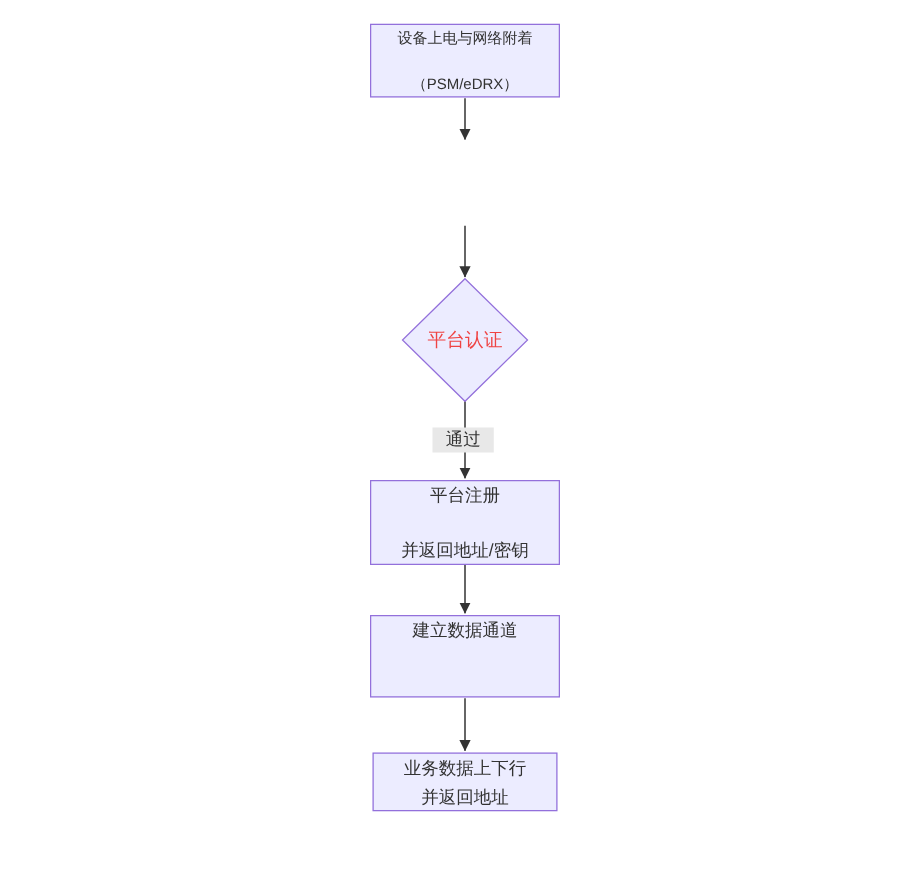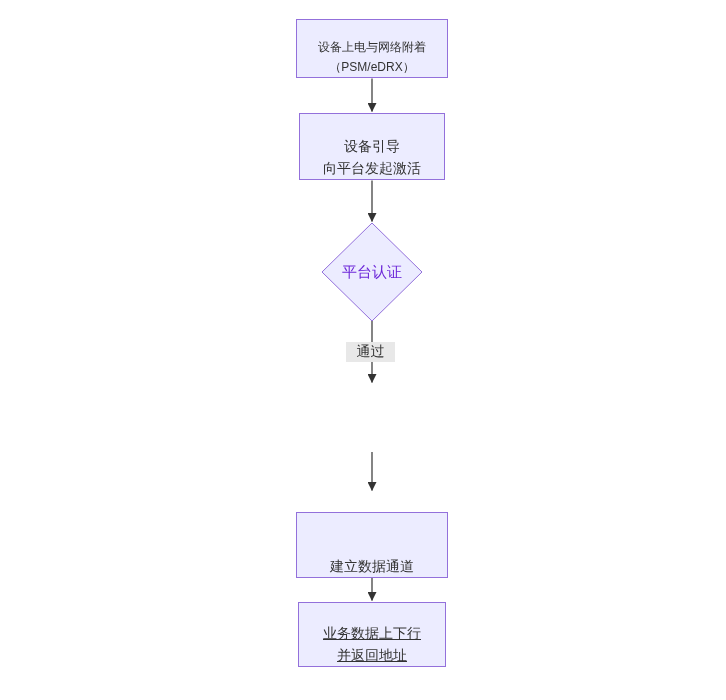--- a/index.html
+++ b/index.html
@@ -21,21 +21,21 @@
     z-index: 1;
   }
   .node {
     position: absolute;
     background: #ececff;
     border: 1px solid #9370db;
     box-sizing: border-box;
     display: flex;
     flex-direction: column;
     align-items: center;
-    justify-content: flex-end;
+    justify-content: space-between;
     text-align: center;
     color: #333333;
     z-index: 2;
   }
   .node .line {
     font-size: 14px;
     line-height: 22px;
     white-space: nowrap;
   }
   .node-small .line {
@@ -44,21 +44,21 @@
   }
   .diamond-label {
     position: absolute;
     left: 322px;
     top: 223px;
     width: 100px;
     height: 98px;
     display: flex;
     align-items: center;
     justify-content: center;
-    color: #6d28d9;
+    color: #ef4444;
     font-size: 15px;
     z-index: 2;
     pointer-events: none;
   }
   .edge-label {
     position: absolute;
     left: 346px;
     top: 342px;
     width: 49px;
     height: 20px;
@@ -91,36 +91,36 @@
     <line x1="372" y1="558.5" x2="372" y2="600.5" stroke="#333333" stroke-width="1.2" marker-end="url(#arrowhead)"></line>
 
     <polygon points="372,223 422,272 372,321 322,272" fill="#ececff" stroke="#9370db" stroke-width="1"></polygon>
   </svg>
 
   <div class="node node-small" style="left:296px; top:19px; width:152px; height:59px;">
     <span class="line">设备上电与网络附着</span>
     <span class="line">（PSM/eDRX）</span>
   </div>
 
-  <div class="node" style="left:299px; top:113px; width:146px; height:67px;">
-    <span class="line">设备引导</span>
-    <span class="line">向平台发起激活</span>
-  </div>
 
   <div class="diamond-label">
     <span class="line">平台认证</span>
   </div>
 
   <div class="edge-label">
     <span>通过</span>
   </div>
 
+  <div class="node" style="left:296px; top:384px; width:152px; height:68px;">
+    <span class="line">平台注册</span>
+    <span class="line">并返回地址/密钥</span>
+  </div>
 
-  <div class="node" style="left:296px; top:512px; width:152px; height:66px;gap:48px;">
+  <div class="node" style="left:296px; top:492px; width:152px; height:66px;gap:48px;">
     <span class="line">建立数据通道</span>
   </div>
 
-  <div class="node" style="left:298px; top:602px; width:148px; height:65px;text-decoration:underline;">
+  <div class="node" style="left:298px; top:602px; width:148px; height:47px;">
     <span class="line">业务数据上下行</span>
     <span class="line">并返回地址</span>
   </div>
 
 </div>
 
 </body></html>

